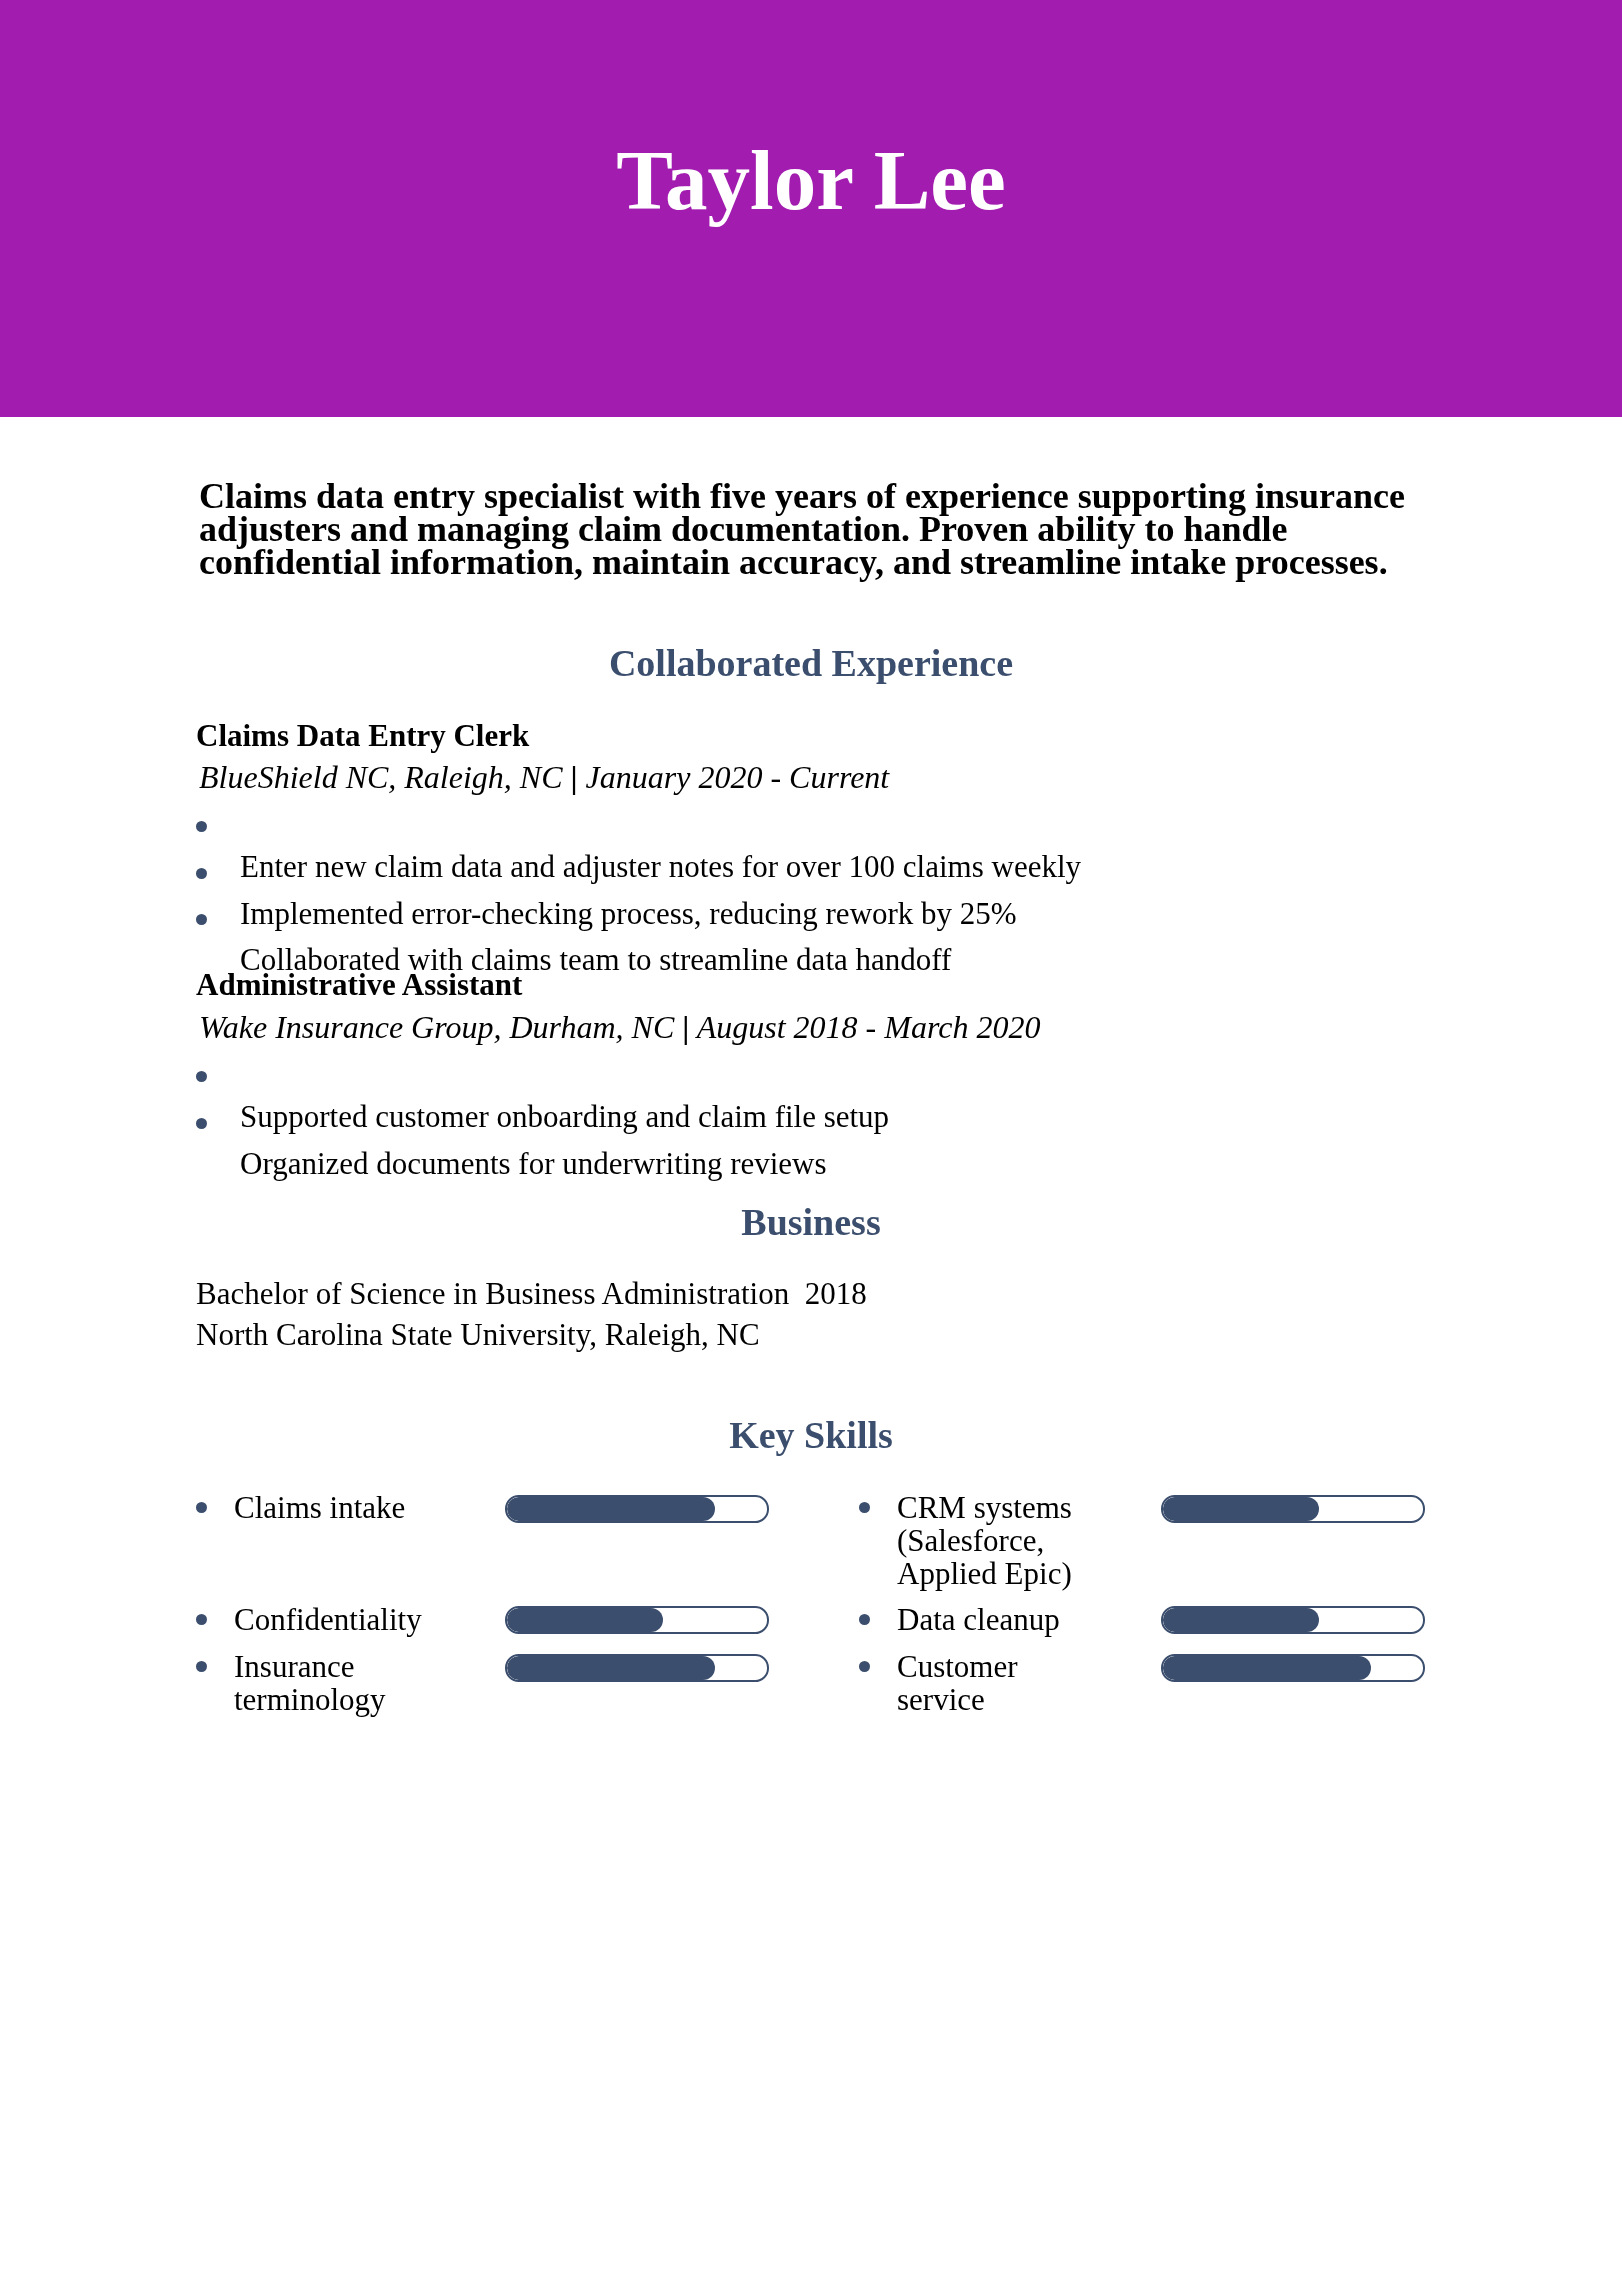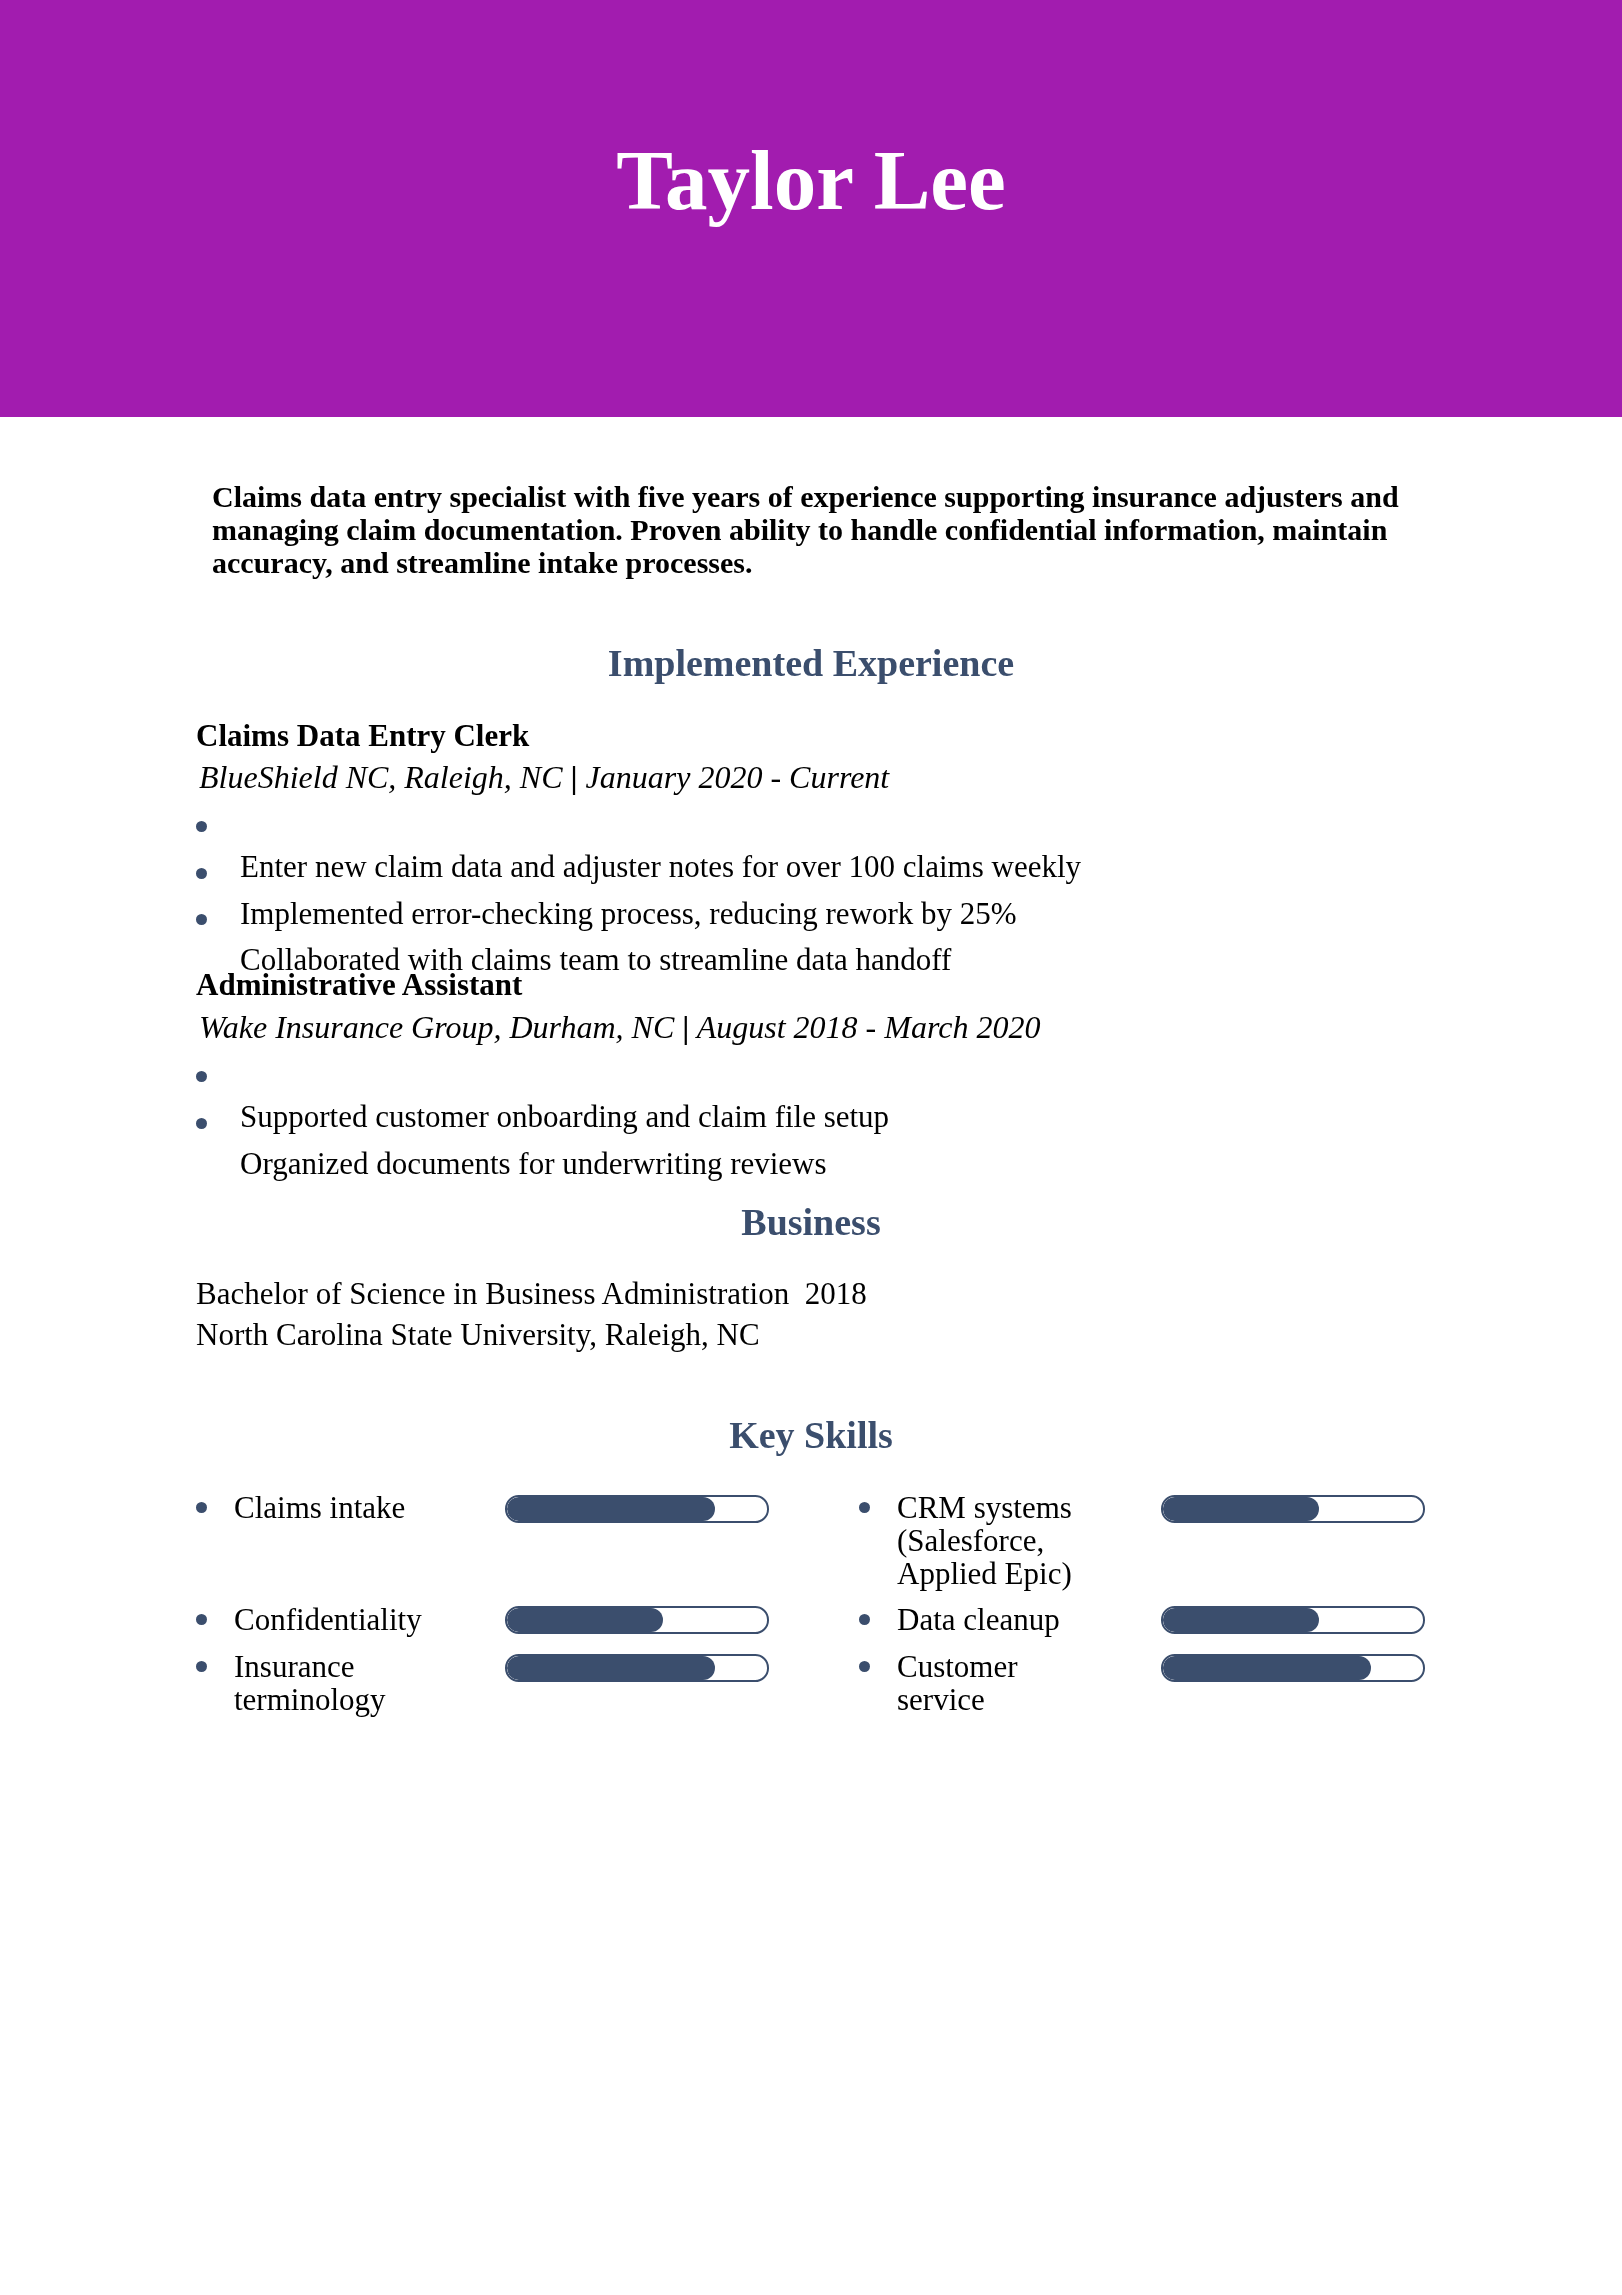--- a/index.html
+++ b/index.html
@@ -3,22 +3,22 @@
 <meta charset="utf-8">
 <style>
   html, body { margin: 0; padding: 0; background: #ffffff; }
   body { width: 1622px; height: 2295px; position: relative; overflow: hidden;
          font-family: "Liberation Serif", "DejaVu Serif", serif; color: #000; }
   .header { position: absolute; left: 0; top: 0; width: 1622px; height: 417px; background: #a21caf; }
   .name { position: absolute; left: 0; width: 1622px; top: 131px; text-align: center;
           color: #fff; font-weight: bold; font-size: 85px; line-height: 98px; }
   .contact { position: absolute; left: 196px; width: 1230px; top: 247px; text-align: center;
              color: #fff; font-size: 31px; line-height: 41px; }
-  .summary { position: absolute; left: 212px; width: 1243px; top: 480px; font-weight: bold;
-             font-size: 30px; line-height: 33px; }
+  .summary { position: absolute; left: 199px; width: 1243px; top: 480px; font-weight: bold;
+             font-size: 36px; line-height: 33px; }
   .section-title { position: absolute; left: 0; width: 1622px; text-align: center; color: #3B4E6D;
                    font-weight: bold; font-size: 38px; line-height: 46px; }
   .job-title { position: absolute; left: 196px; font-weight: bold; font-size: 31px; line-height: 39px; }
   .job-meta { position: absolute; left: 192px; font-style: italic; font-size: 32px; line-height: 39px; margin-left: 7px; }
   .job-meta .sep { font-style: normal; font-weight: bold; }
   .bullet-line { position: absolute; left: 196px; font-size: 31px; line-height: 39px; }
   .dot { position: absolute; width: 11px; height: 11px; border-radius: 50%; background: #3B4E6D; }
   .bullet-text { position: absolute; left: 44px; top: 0; white-space: nowrap; margin-top: 40px; }
   .edu-line { position: absolute; left: 196px; font-size: 31px; line-height: 39px; white-space: pre; }
   .skill { position: absolute; font-size: 31px; line-height: 33px; }
@@ -32,21 +32,21 @@
 <body>
 
 <div class="header">
   <div class="name">Taylor Lee</div>
   <div class="contact">
   </div>
 </div>
 
 <div class="summary">Claims data entry specialist with five years of experience supporting insurance adjusters and managing claim documentation. Proven ability to handle confidential information, maintain accuracy, and streamline intake processes.</div>
 
-<div class="section-title" style="top:640px">Implemented Experience</div>
+<div class="section-title" style="top:640px">Collaborated Experience</div>
 
 <div class="job-title" style="top:716px">Claims Data Entry Clerk</div>
 <div class="job-meta" style="top:758px">
   <span>BlueShield NC, Raleigh, NC</span>
   <span class="sep">|</span>
   <span>January 2020 - Current</span>
 </div>
 <div class="bullet-line" style="top:807px">
   <span class="dot" style="left:0;top:14.4px"></span>
   <span class="bullet-text">Enter new claim data and adjuster notes for over 100 claims weekly</span>

